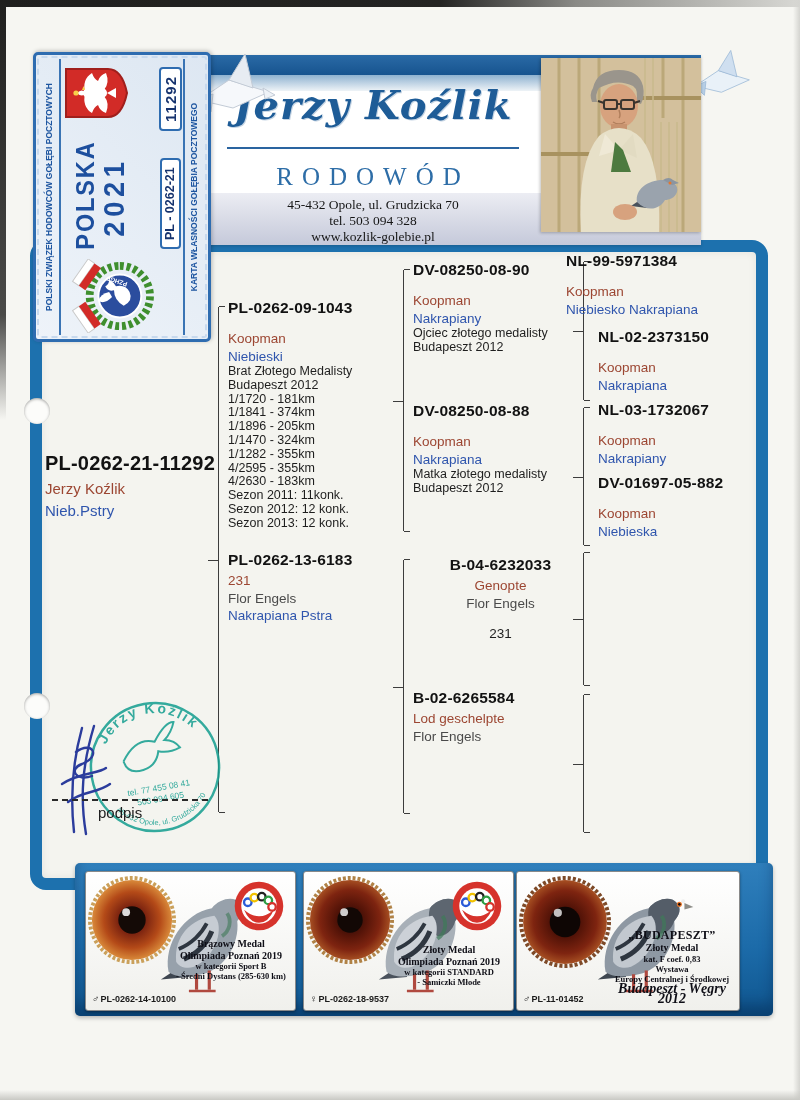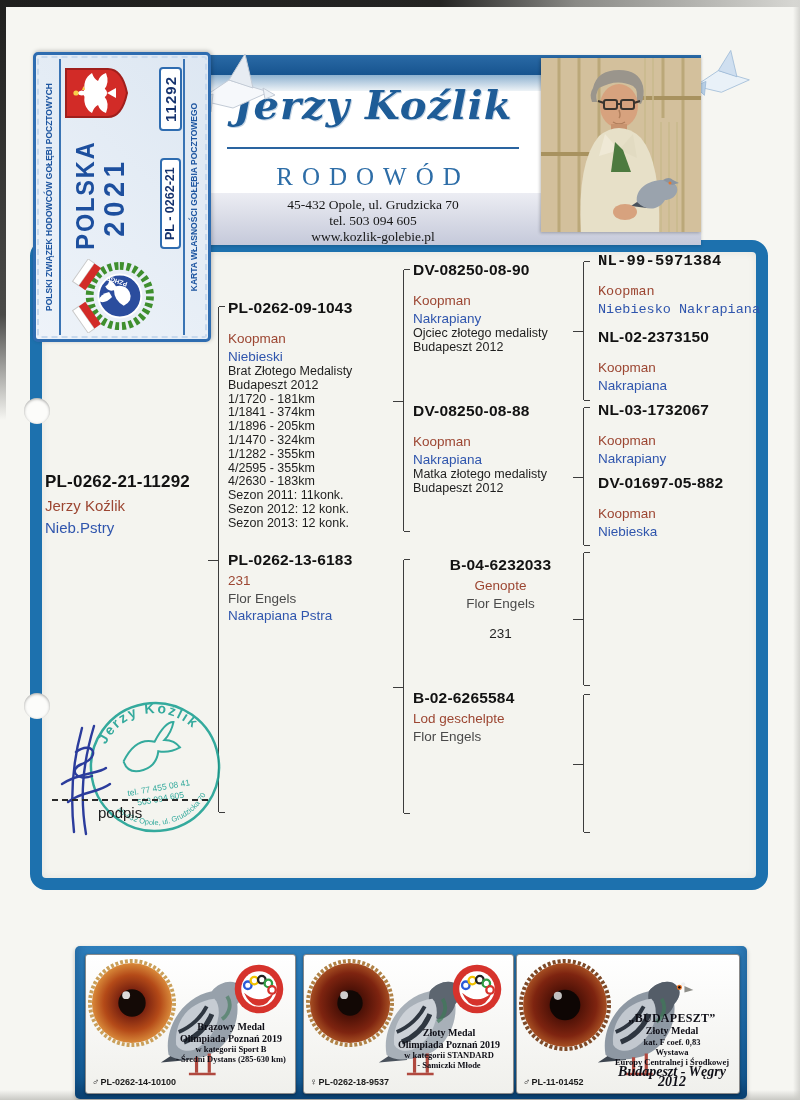--- a/index.html
+++ b/index.html
@@ -67,30 +67,30 @@
   
   .entry{position:absolute;width:175px;z-index:3;}
   .entry .ring{font-weight:bold;font-size:15.5px;color:#121212;letter-spacing:.2px;margin-bottom:3px;white-space:nowrap;}
   .entry .ln{font-size:13.5px;line-height:17.5px;white-space:nowrap;}
   .ln.brown{color:#9c4632;}
   .ln.blue{color:#2f55ad;}
   .ln.gray{color:#4a4a4a;}
   .ln.black{color:#1e1e1e;}
   .gt{margin-top:13px;}
   .small-notes .ln.black{font-size:12.5px;line-height:13.8px;}
-  #e-subject .ring{font-size:17px;margin-top:20px;}
+  #e-subject .ring{font-size:20px;}
   #e-subject .ln{font-size:15px;line-height:22px;}
   #e-subject{left:45px;top:452px;}
   #e-father{left:228px;top:299px;}
   #e-mother{left:228px;top:551px;}
   #e-gf-f{left:413px;top:261px;}
   #e-gm-f{left:413px;top:402px;}
   #e-gf-m{left:413px;top:556px;text-align:center;}
   #e-gm-m{left:413px;top:689px;}
-  #e-gg1{left:598px;top:252px;font-family:Liberation Mono, monospace;}
+  #e-gg1{left:566px;top:252px;}
   #e-gg2{left:598px;top:328px;}
   #e-gg3{left:598px;top:401px;}
   #e-gg4{left:598px;top:474px;}
 
   
   .bracket{position:absolute;border-left:1.6px solid #3c3c3c;z-index:2;}
   .bracket i{position:absolute;display:block;border-top:1.6px solid #3c3c3c;}
   .bracket .at{left:0;top:-1px;width:6px;}
   .bracket .ab{left:0;bottom:-1px;width:6px;}
   .bracket .am{left:-11px;top:50%;width:11px;}
@@ -102,23 +102,23 @@
   .b6{left:583px;top:553px;height:132px;}
   .b7{left:583px;top:695px;height:137px;}
 
   
   .stamp{position:absolute;left:80px;top:692px;z-index:5;transform:rotate(-10deg);opacity:.88;}
   .signature{position:absolute;left:50px;top:722px;z-index:6;}
   .sig-line{position:absolute;left:52px;top:799px;width:156px;border-top:2px dashed #2a2a2a;z-index:6;}
   .sig-label{position:absolute;left:98px;top:804px;font-size:15px;color:#1c1c1c;z-index:6;}
 
   
-  .photo-band{position:absolute;left:75px;top:946px;width:672px;height:153px;border-radius:5px;
+  .photo-band{position:absolute;left:75px;top:863px;width:672px;height:153px;border-radius:5px;
     background:linear-gradient(180deg,#2f7fbc 0%,#1c6ba9 55%,#0f568f 100%);
-    box-shadow:inset 0 -12px 14px rgba(0,25,60,.35), 0 2px 4px rgba(0,0,0,.25);z-index:2;}
+    box-shadow:inset 0 -12px 14px rgba(0,25,60,.35), 0 2px 4px rgba(0,0,0,.25);z-index:2;padding-left:26px;}
   .pcard{position:absolute;top:8px;height:138px;background:linear-gradient(#ffffff,#f0f0ec);
     border:1px solid #8a8a8a;border-radius:3px;box-shadow:0 1px 3px rgba(0,0,0,.4);overflow:hidden;}
   #pcard0{left:10px;width:209px;} #pcard1{left:228px;width:209px;} #pcard2{left:441px;width:222px;}
   .peye{position:absolute;left:2px;top:4px;}
   .ppigeon{position:absolute;left:52px;top:-2px;}
   #pcard2 .ppigeon{left:58px;}
   .plogo{position:absolute;right:8px;top:6px;}
   .ptext{position:absolute;right:3px;width:122px;font-family:"Liberation Serif",serif;
     color:#0e0e16;text-align:center;z-index:3;}
   #pcard0 .ptext{top:66px;} #pcard1 .ptext{top:72px;} #pcard2 .ptext{top:56px;width:128px;}
@@ -201,21 +201,21 @@
 
   <div class="header">
     <div class="hdr-band1"></div>
     <div class="hdr-band2"></div>
     <div class="hdr-bottom"></div>
     <div class="hdr-name">Jerzy Koźlik</div>
     <div class="hdr-rule"></div>
     <div class="hdr-sub">RODOWÓD</div>
     <div class="hdr-addr">
       <div>45-432 Opole, ul. Grudzicka 70</div>
-      <div>tel. 503 094 605</div>
+      <div>tel. 503 094 328</div>
       <div>www.kozlik-golebie.pl</div>
     </div>
     <svg class="hdr-photo" width="160" height="174" viewBox="0 0 160 174">
       <rect width="160" height="174" fill="#d3c09c"></rect>
       <g stroke="#bba879" stroke-width="3">
           <path d="M18,0 V174 M38,0 V174 M58,0 V96 M142,0 V174 M122,0 V60"></path>
         </g>
       <path d="M0,96 H60 M100,40 H160" stroke="#a8925f" stroke-width="4"></path>
       <g stroke="#c9b98c" stroke-width="1.5">
           <path d="M104,0 V174 M112,0 V174 M120,64 V174 M128,64 V174 M136,64 V174"></path>

